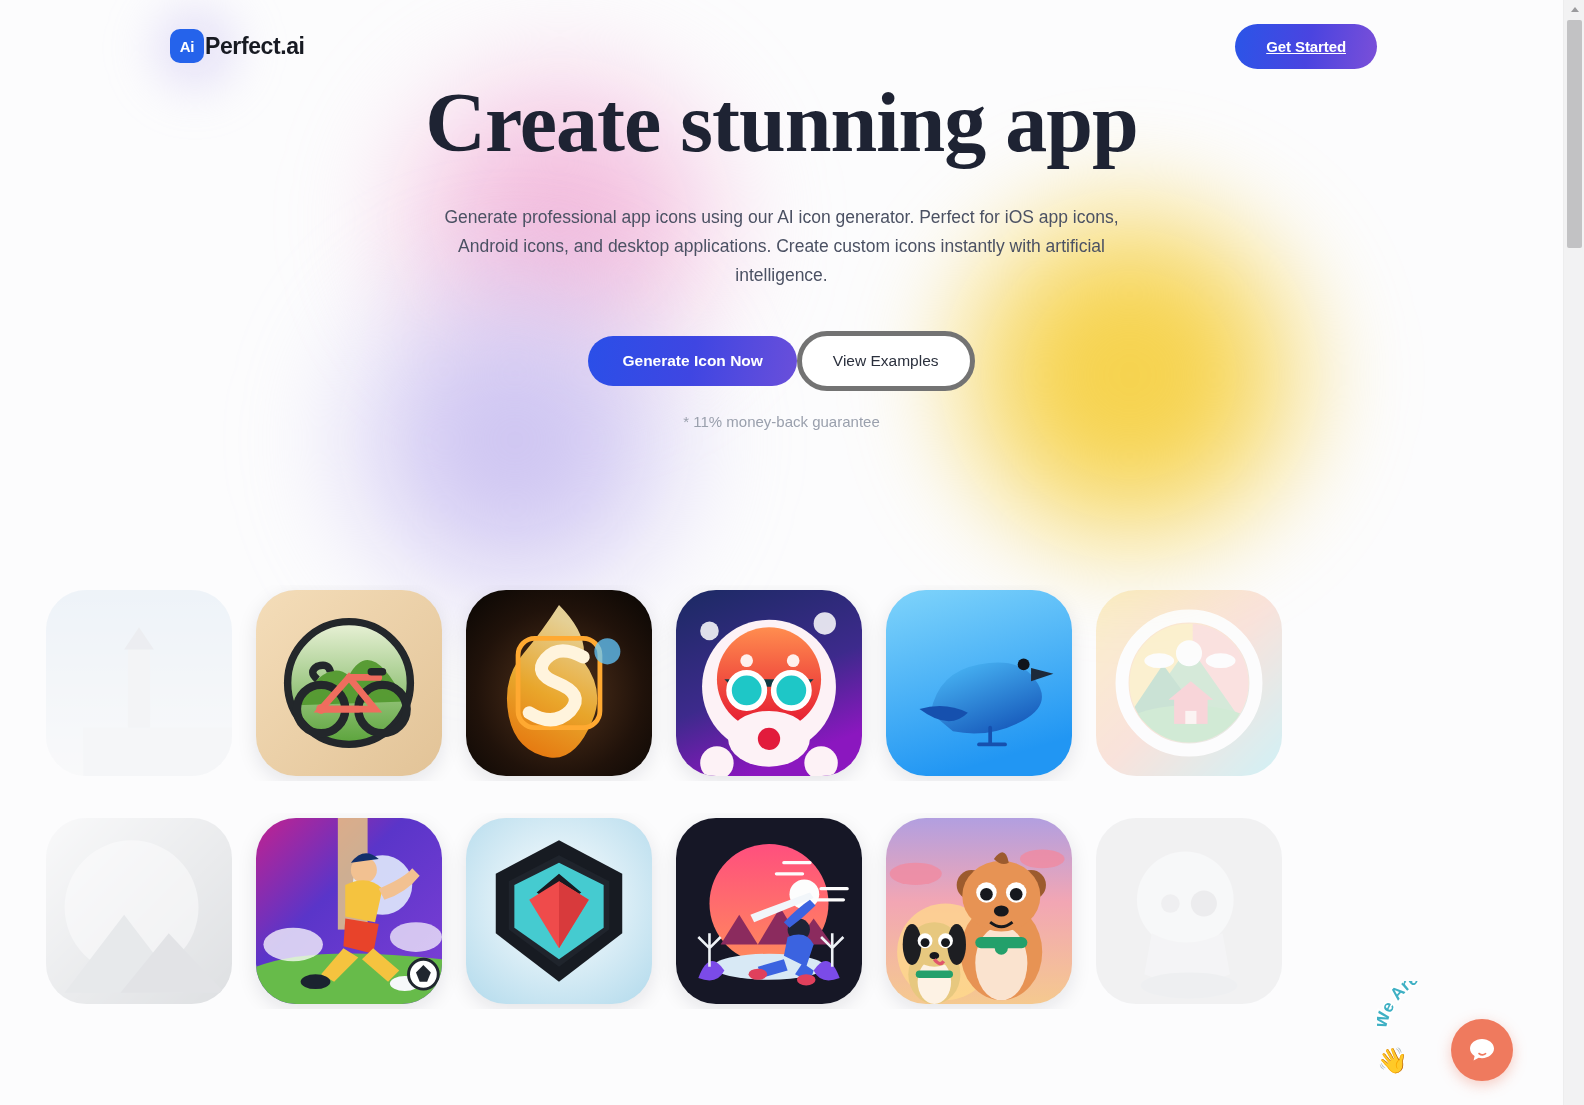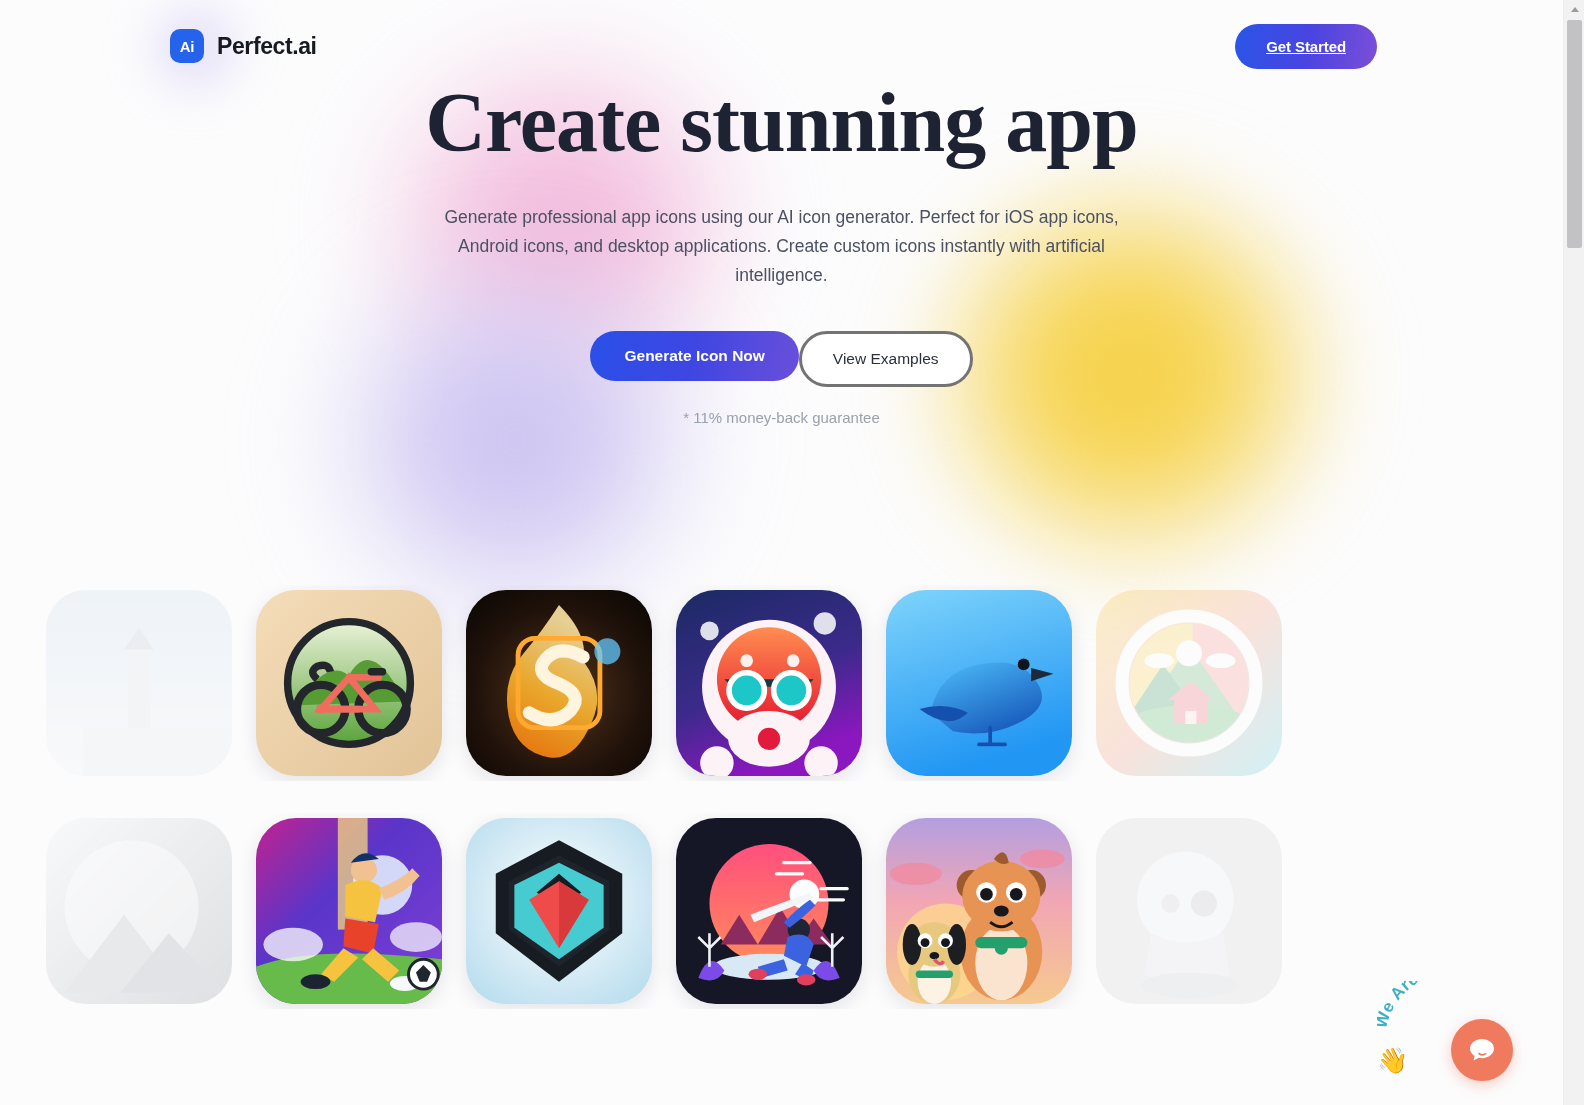--- a/index.html
+++ b/index.html
@@ -65,21 +65,21 @@
     height: 92px;
     display: flex;
     align-items: center;
     justify-content: space-between;
     padding: 0 186px 0 170px;
     z-index: 20;
   }
   .brand {
     display: flex;
     align-items: center;
-    gap: 13px;
+    gap: 1px;
   }
   .brand-mark {
     width: 34px; height: 34px;
     border-radius: 10px;
     background: #2563eb;
     color: #fff;
     font-size: 15px;
     font-weight: bold;
     display: flex;
     align-items: center;
@@ -128,38 +128,38 @@
   .hero-sub {
     margin: 38px auto 0;
     max-width: 676px;
     font-size: 17.5px;
     line-height: 1.65;
     color: #4b5163;
   }
   .hero-actions {
     margin-top: 41px;
     display: flex;
-    align-items: flex-start;
+    align-items: center;
     justify-content: center;
   }
   .btn-generate {
     background: linear-gradient(100deg, #2a4fe8 0%, #3f46e2 50%, #6a4fda 100%);
     color: #fff;
     border: none;
     border-radius: 999px;
     padding: 16px 34px;
     font-size: 15.5px;
     font-weight: bold;
     font-family: inherit;
     cursor: pointer;
   }
   .btn-examples {
     background: #ffffff;
     color: #2b303d;
-    border: 3px solid #737373;
+    border: 5px solid #737373;
     border-radius: 999px;
     padding: 16px 31px;
     font-size: 15.5px;
     font-family: inherit;
     cursor: pointer;
   }
   .guarantee {
     margin-top: 22px;
     font-size: 15px;
     color: #9aa0ad;

